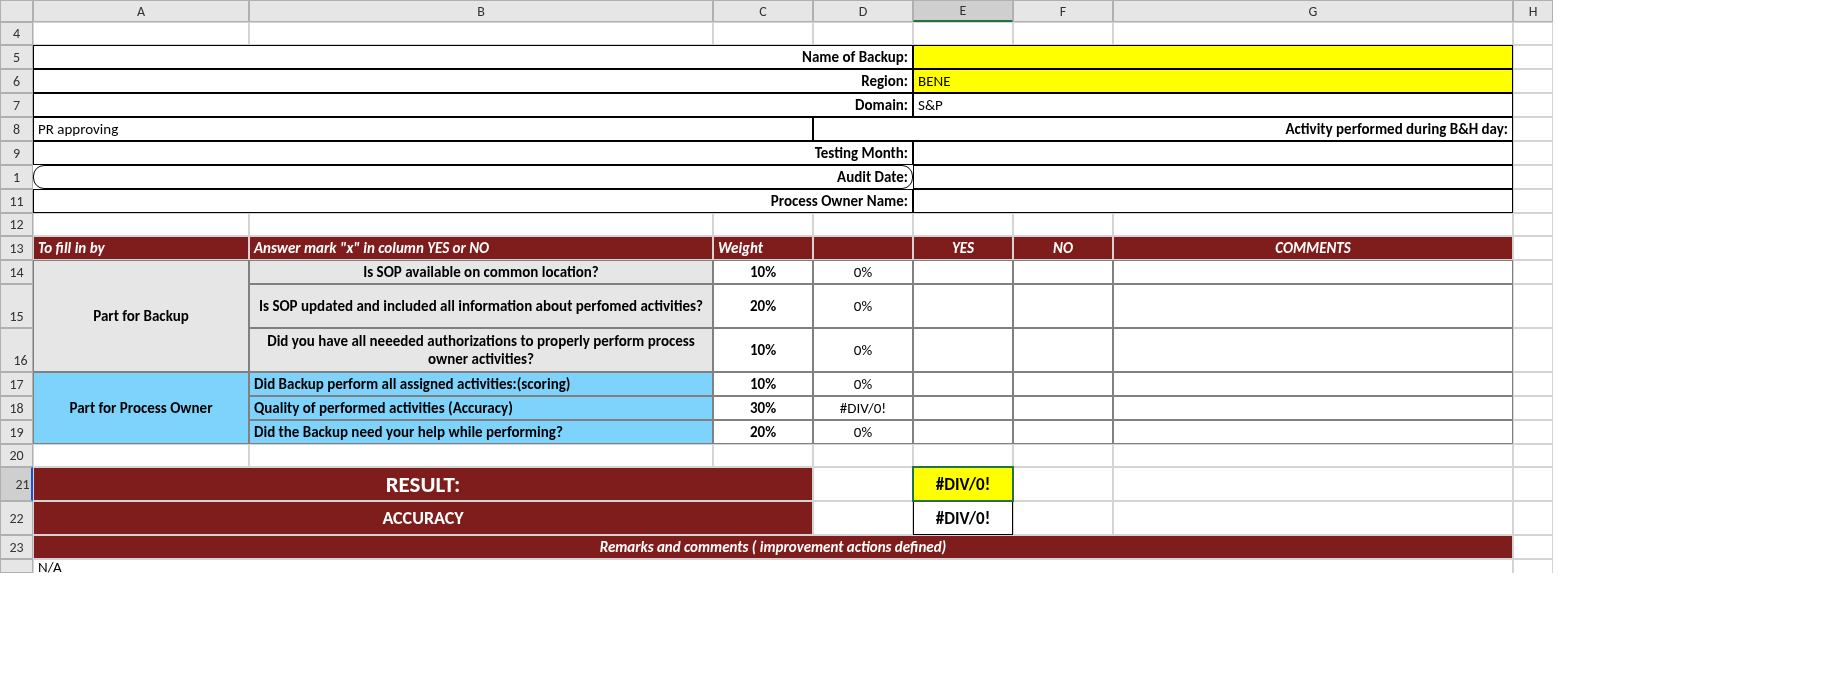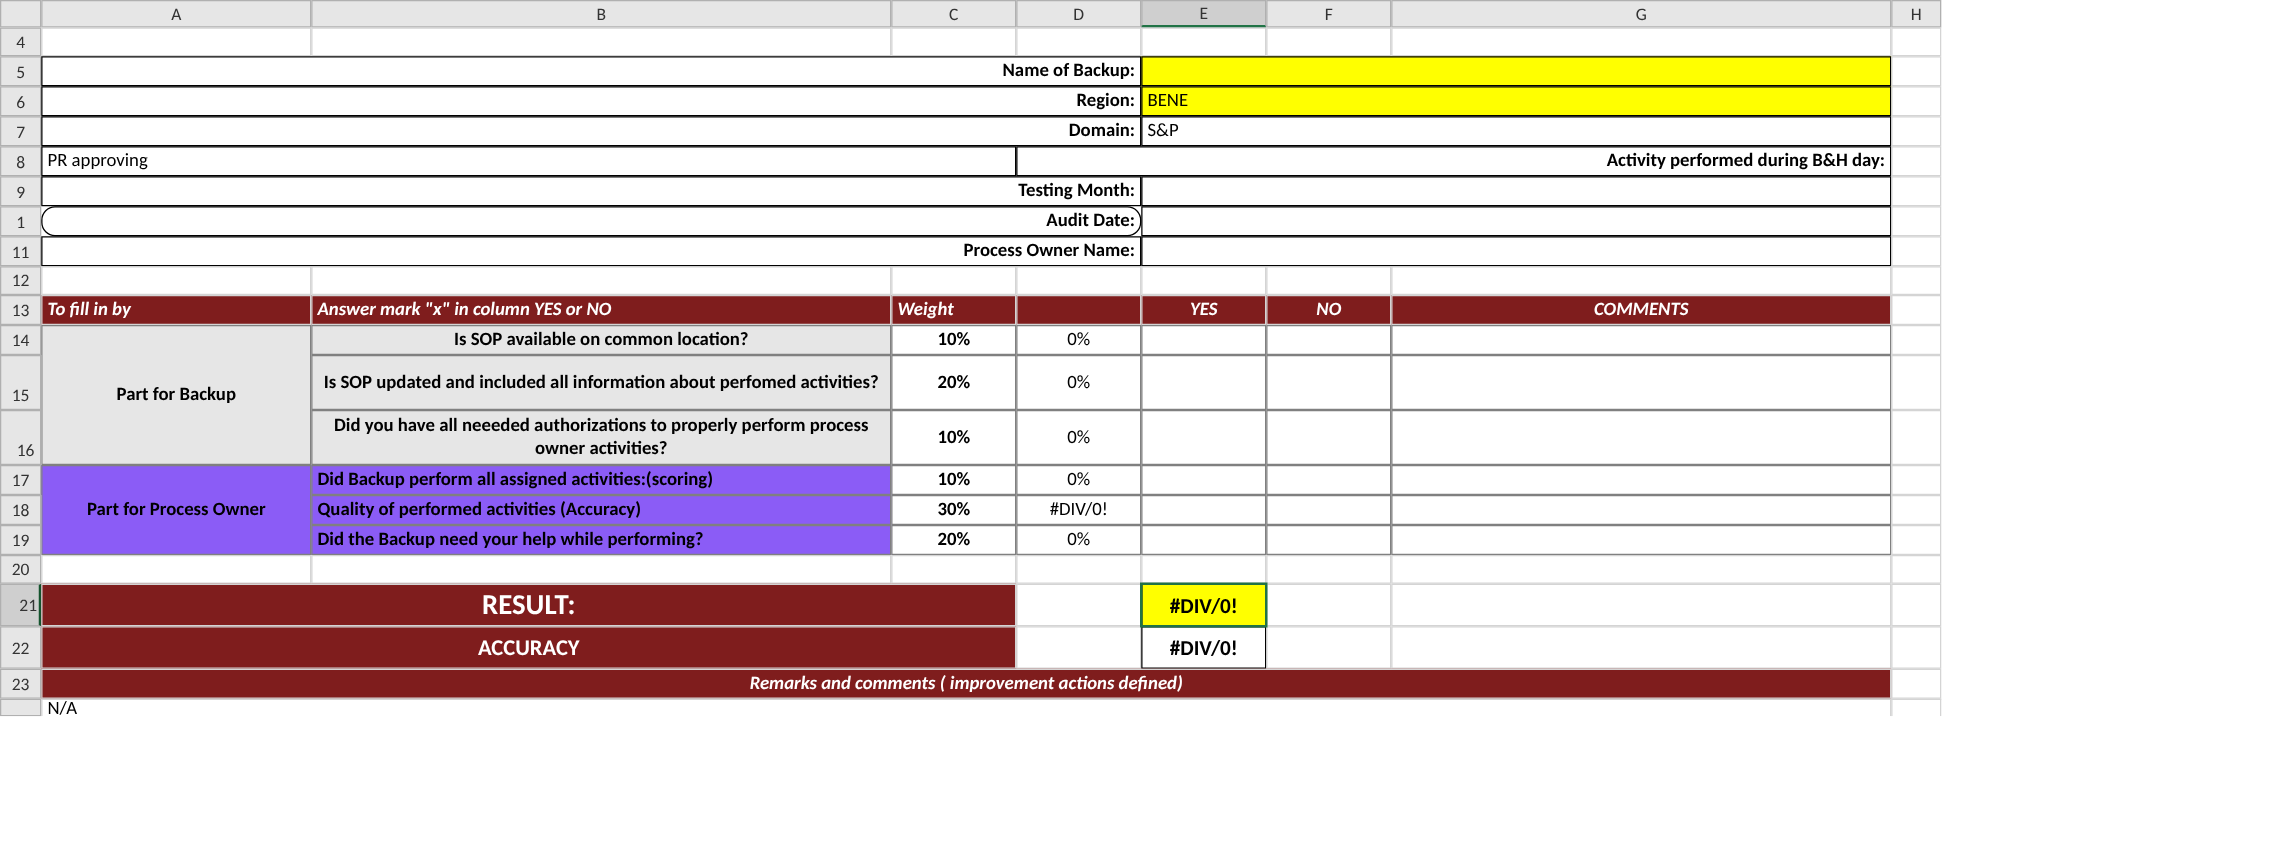--- a/index.html
+++ b/index.html
@@ -30,38 +30,38 @@
     justify-content: center;
     color: #333;
     font-size: 14px;
   }
   .colhdr { height: 22px; }
   .rowhdr { }
   .selhdr {
     background: #cfcfcf;
   }
   .seltop { border-bottom: 2px solid #217346; }
-  .selleft { border-right: 2px solid #14532d; padding-left: 17px; }
+  .selleft { border-right: 2px solid #1d4ed8; padding-left: 17px; }
   .selcell {
     outline: 2px solid #217346;
     outline-offset: -1px;
     z-index: 5;
     position: relative;
   }
   .right { justify-content: flex-end; }
   .center { justify-content: center; }
   .bold { font-weight: 700; }
   .ital { font-style: italic; }
   .yellow { background: #ffff00; }
   .redband {
     background: #7f1d1d;
     color: #fff;
   }
   .lightgrey { background: #e6e6e6; }
-  .medgrey { background: #8b5cf6; }
+  .medgrey { background: #7dd3fc; }
   .thinb { border: 1px solid #808080; }
   .thickb { border: 1px solid #000; }
   .wrap { white-space: normal; text-align: center; }
   .tall { min-height: 44px; }
   .tall3 { min-height: 34px; }
   .ghost {
     position: relative;
   }
   .warn {
     position: absolute;

